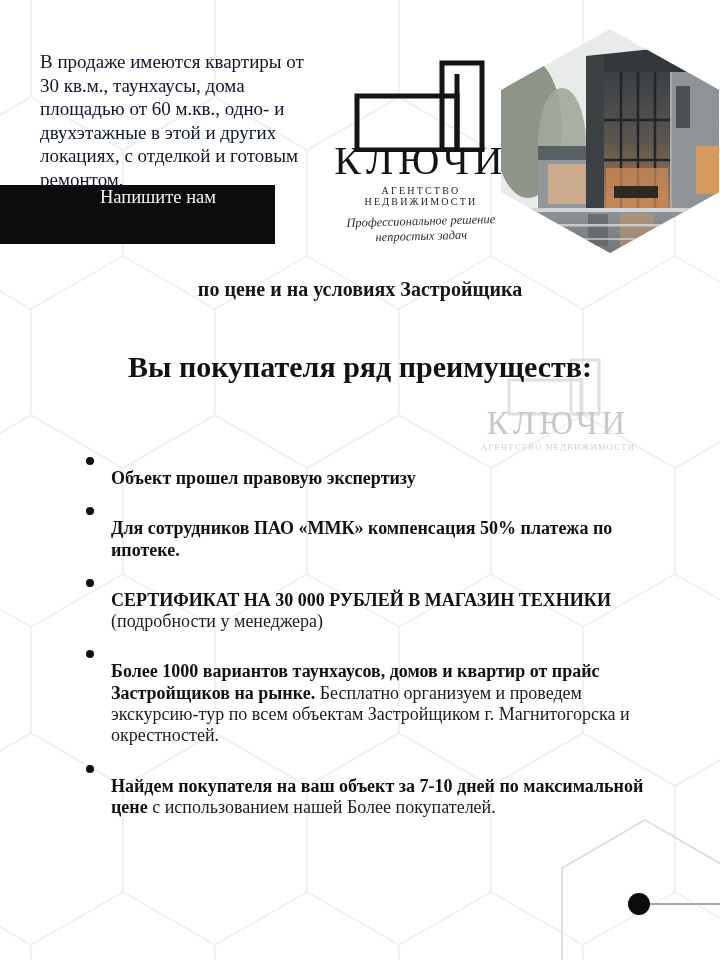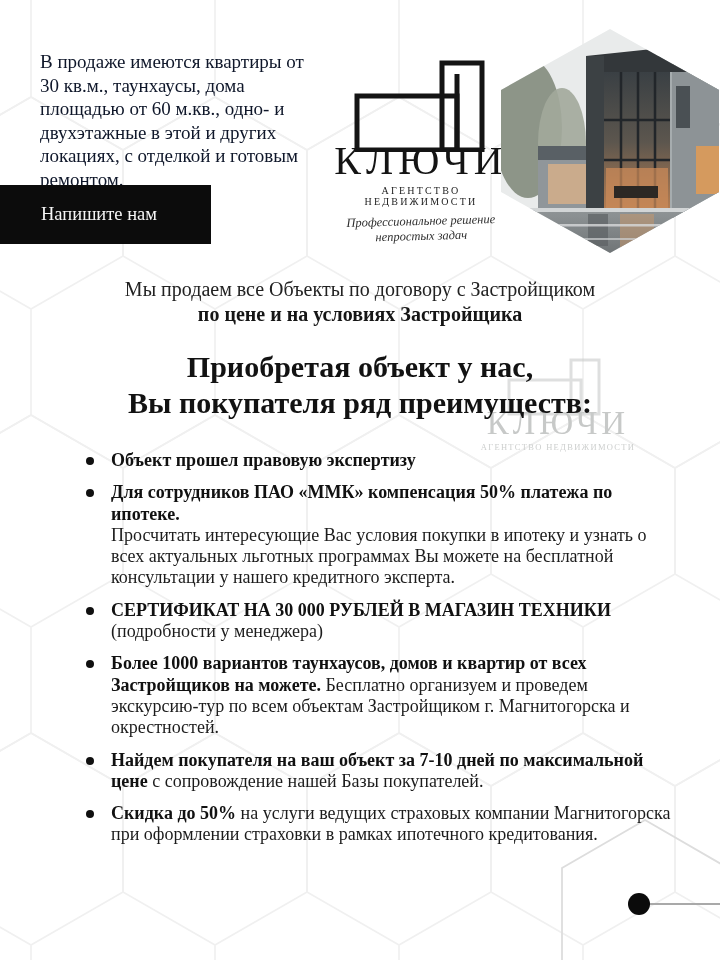--- a/index.html
+++ b/index.html
@@ -11,23 +11,23 @@
   .hexbg { position:absolute; left:0; top:0; z-index:0; }
 
   
   .intro {
     position:absolute; left:40px; top:50px; width:286px;
     font-size:19px; line-height:23.5px; color:#0f172a; z-index:2;
   }
 
   
   .cta {
-    position:absolute; left:0; top:185px; width:211px; height:59px;
+    position:absolute; left:0; top:185px; width:275px; height:59px;
     background:#0c0c0c; color:#f5f5f5; z-index:2;
-    display:flex; flex-direction:column; justify-content:center;
+    display:flex; flex-direction:row; justify-content:center;
     padding-left:41px; box-sizing:border-box;
     font-size:18.5px; line-height:24.5px;
   }
 
   
   .logo { position:absolute; left:332px; top:60px; width:178px; text-align:center; z-index:2; }
   .logo-key { display:block; margin:0 auto -12px auto; }
   .logo-name { font-size:40px; letter-spacing:5px; color:#141414; line-height:42px; }
   .logo-sub { font-size:10px; letter-spacing:2.2px; color:#1d1d1d; margin-top:3px; }
   .logo-tag { font-style:italic; font-size:12.5px; line-height:15px; color:#2e2e2e; margin-top:7px; transform:rotate(-1.5deg); }
@@ -48,21 +48,21 @@
 
   
   .title { position:absolute; left:0; top:349px; width:720px; text-align:center; z-index:2;
     font-size:30px; line-height:35.5px; font-weight:bold; color:#121212; }
 
   
   .benefits { position:absolute; left:86px; top:450px; width:585px; z-index:2;
     font-size:18px; line-height:21.3px; color:#1c1c1c; }
   .benefit { display:flex; gap:17px; margin-bottom:11px; }
   .dot { width:8px; height:8px; border-radius:50%; background:#101010; margin-top:7px; flex:none; }
-  .benefit-text { width:560px; }
+  .benefit-text { width:560px;margin-top:18px; }
   .benefit-text b { color:#111; }
   .rest-block { display:block; }
 
   
   .marker-line { position:absolute; left:640px; top:903px; width:80px; height:2px; background:#a9a9a9; z-index:2; }
   .marker-dot { position:absolute; left:628px; top:893px; width:22px; height:22px; border-radius:50%; background:#0b0b0b; z-index:3; }
 </style>
 </head>
 <body>
 
@@ -146,76 +146,69 @@
       <rect x="0" y="182" width="220" height="44" fill="url(#groundg)"></rect>
       <rect x="0" y="180" width="220" height="4" fill="#d2d5d6"></rect>
       <rect x="120" y="186" width="34" height="36" fill="#c9986a" opacity="0.5"></rect>
       <rect x="88" y="186" width="20" height="32" fill="#5c6164" opacity="0.7"></rect>
       <rect x="0" y="196" width="220" height="2.5" fill="#d8dadb" opacity="0.8"></rect>
       <rect x="0" y="210" width="220" height="2" fill="#cfd2d3" opacity="0.7"></rect>
     </g>
   </svg>
 
   <div class="headline">
-    <div>Мы продаем все Объекты по договору с Застройщиком</div>
     <div class="bold">по цене и на условиях Застройщика</div>
   </div>
 
   <div class="wm">
     <svg class="wm-key" width="110" height="58" viewBox="0 0 110 58" aria-hidden="true">
       <g fill="none" stroke="#c9cbca" stroke-width="3">
         <rect x="6" y="22" width="72" height="34"></rect>
         <rect x="68" y="2" width="28" height="54"></rect>
       </g>
     </svg>
     <div class="wm-name">КЛЮЧИ</div>
     <div class="wm-sub">АГЕНТСТВО НЕДВИЖИМОСТИ</div>
   </div>
 
   <div class="title">
-    <div>Приобретая объект у нас,</div>
     <div>Вы покупателя ряд преимуществ:</div>
   </div>
 
   <div class="benefits">
 
     <div class="benefit">
       <span class="dot"></span>
       <div class="benefit-text"><b>Объект прошел правовую экспертизу</b></div>
     </div>
 
     <div class="benefit">
       <span class="dot"></span>
       <div class="benefit-text"><b>Для сотрудников ПАО «ММК» компенсация 50% платежа по ипотеке.</b>
-        <span class="rest-block">Просчитать интересующие Вас условия покупки в ипотеку и узнать о всех актуальных льготных программах Вы можете на бесплатной консультации у нашего кредитного эксперта.</span></div>
+        </div>
     </div>
 
     <div class="benefit">
       <span class="dot"></span>
       <div class="benefit-text"><b>СЕРТИФИКАТ НА 30 000 РУБЛЕЙ В МАГАЗИН ТЕХНИКИ</b>
         <span class="rest-block">(подробности у менеджера)</span></div>
     </div>
 
     <div class="benefit">
       <span class="dot"></span>
-      <div class="benefit-text"><b>Более 1000  вариантов таунхаусов, домов и квартир от всех Застройщиков на можете.</b>
+      <div class="benefit-text"><b>Более 1000  вариантов таунхаусов, домов и квартир от прайс Застройщиков на рынке.</b>
         <span>Бесплатно организуем и проведем экскурсию-тур по всем объектам Застройщиком г. Магнитогорска и окрестностей.</span></div>
     </div>
 
     <div class="benefit">
       <span class="dot"></span>
       <div class="benefit-text"><b>Найдем покупателя на ваш объект за 7-10 дней по максимальной цене</b>
-        <span>с сопровождение нашей Базы покупателей.</span></div>
-    </div>
-
-
-    <div class="benefit">
-      <span class="dot"></span>
-      <div class="benefit-text"><b>Скидка до 50%</b>
-        <span>на услуги ведущих страховых компании Магнитогорска при оформлении страховки в рамках ипотечного кредитования.</span></div>
-    </div>
+        <span>с использованием нашей Более покупателей.</span></div>
+    </div>
+
+
 
   </div>
 
   <div class="marker-line"></div>
   <div class="marker-dot"></div>
 
 </div>
 
 </body></html>

